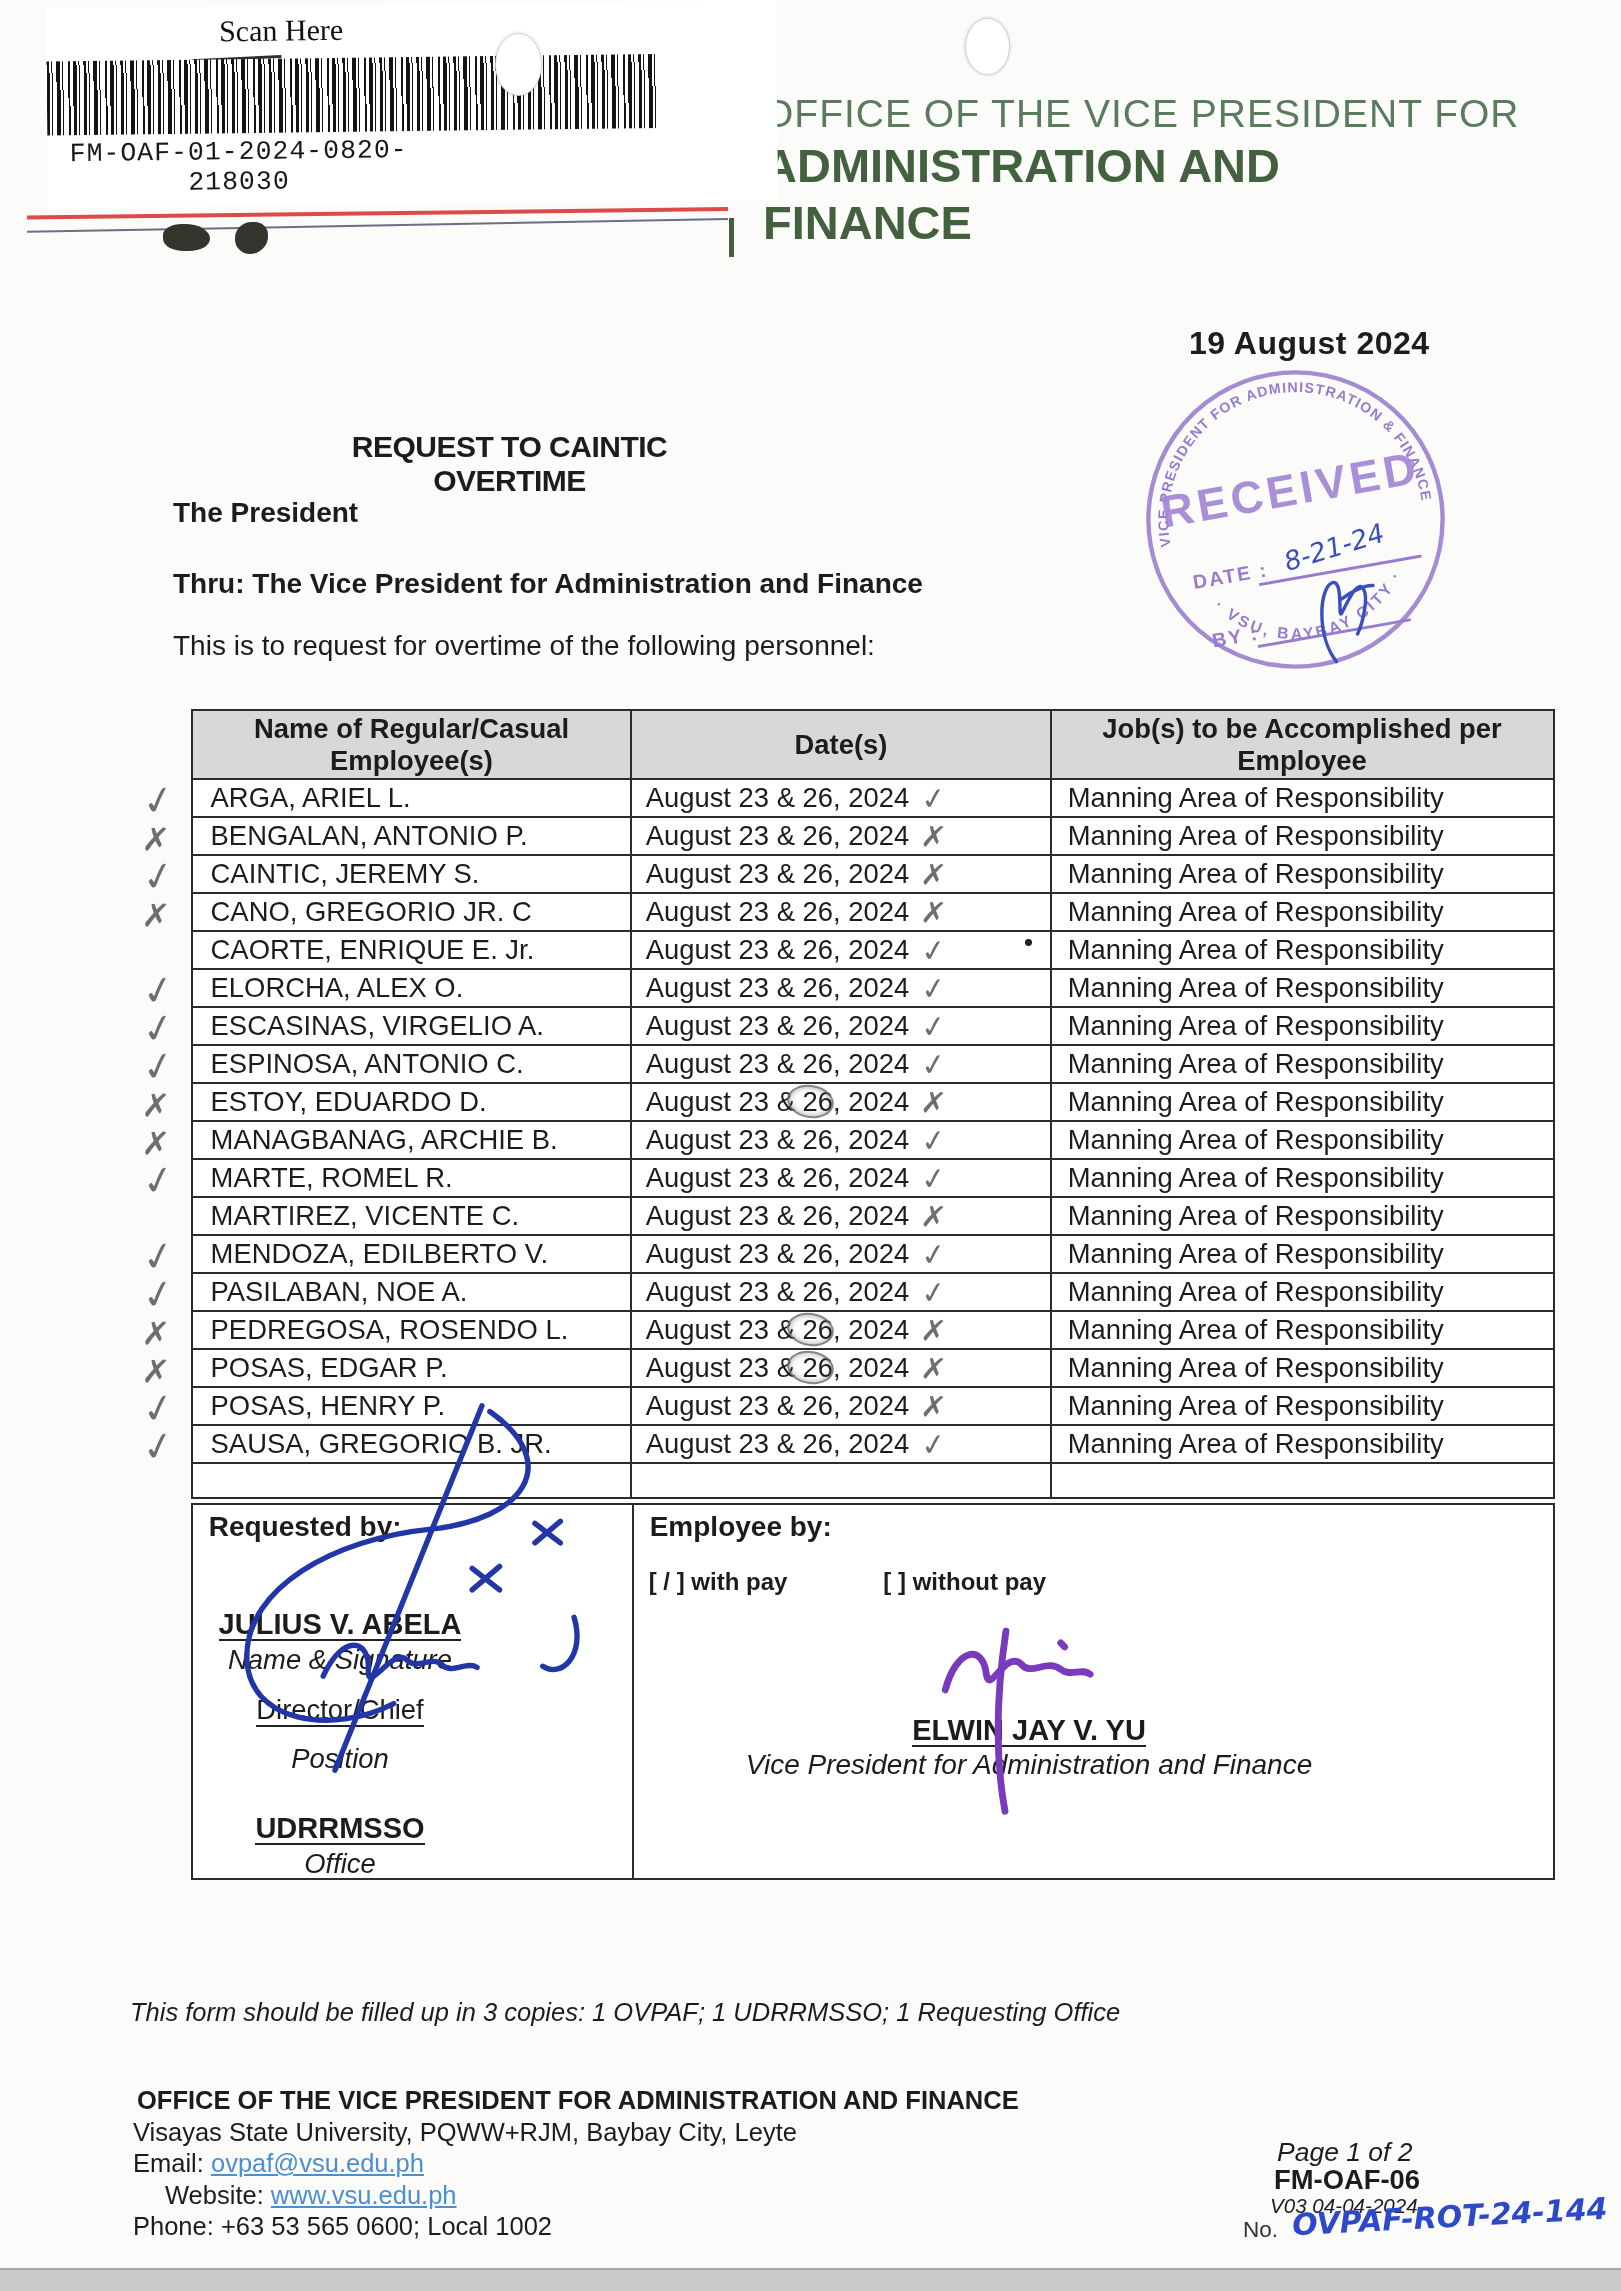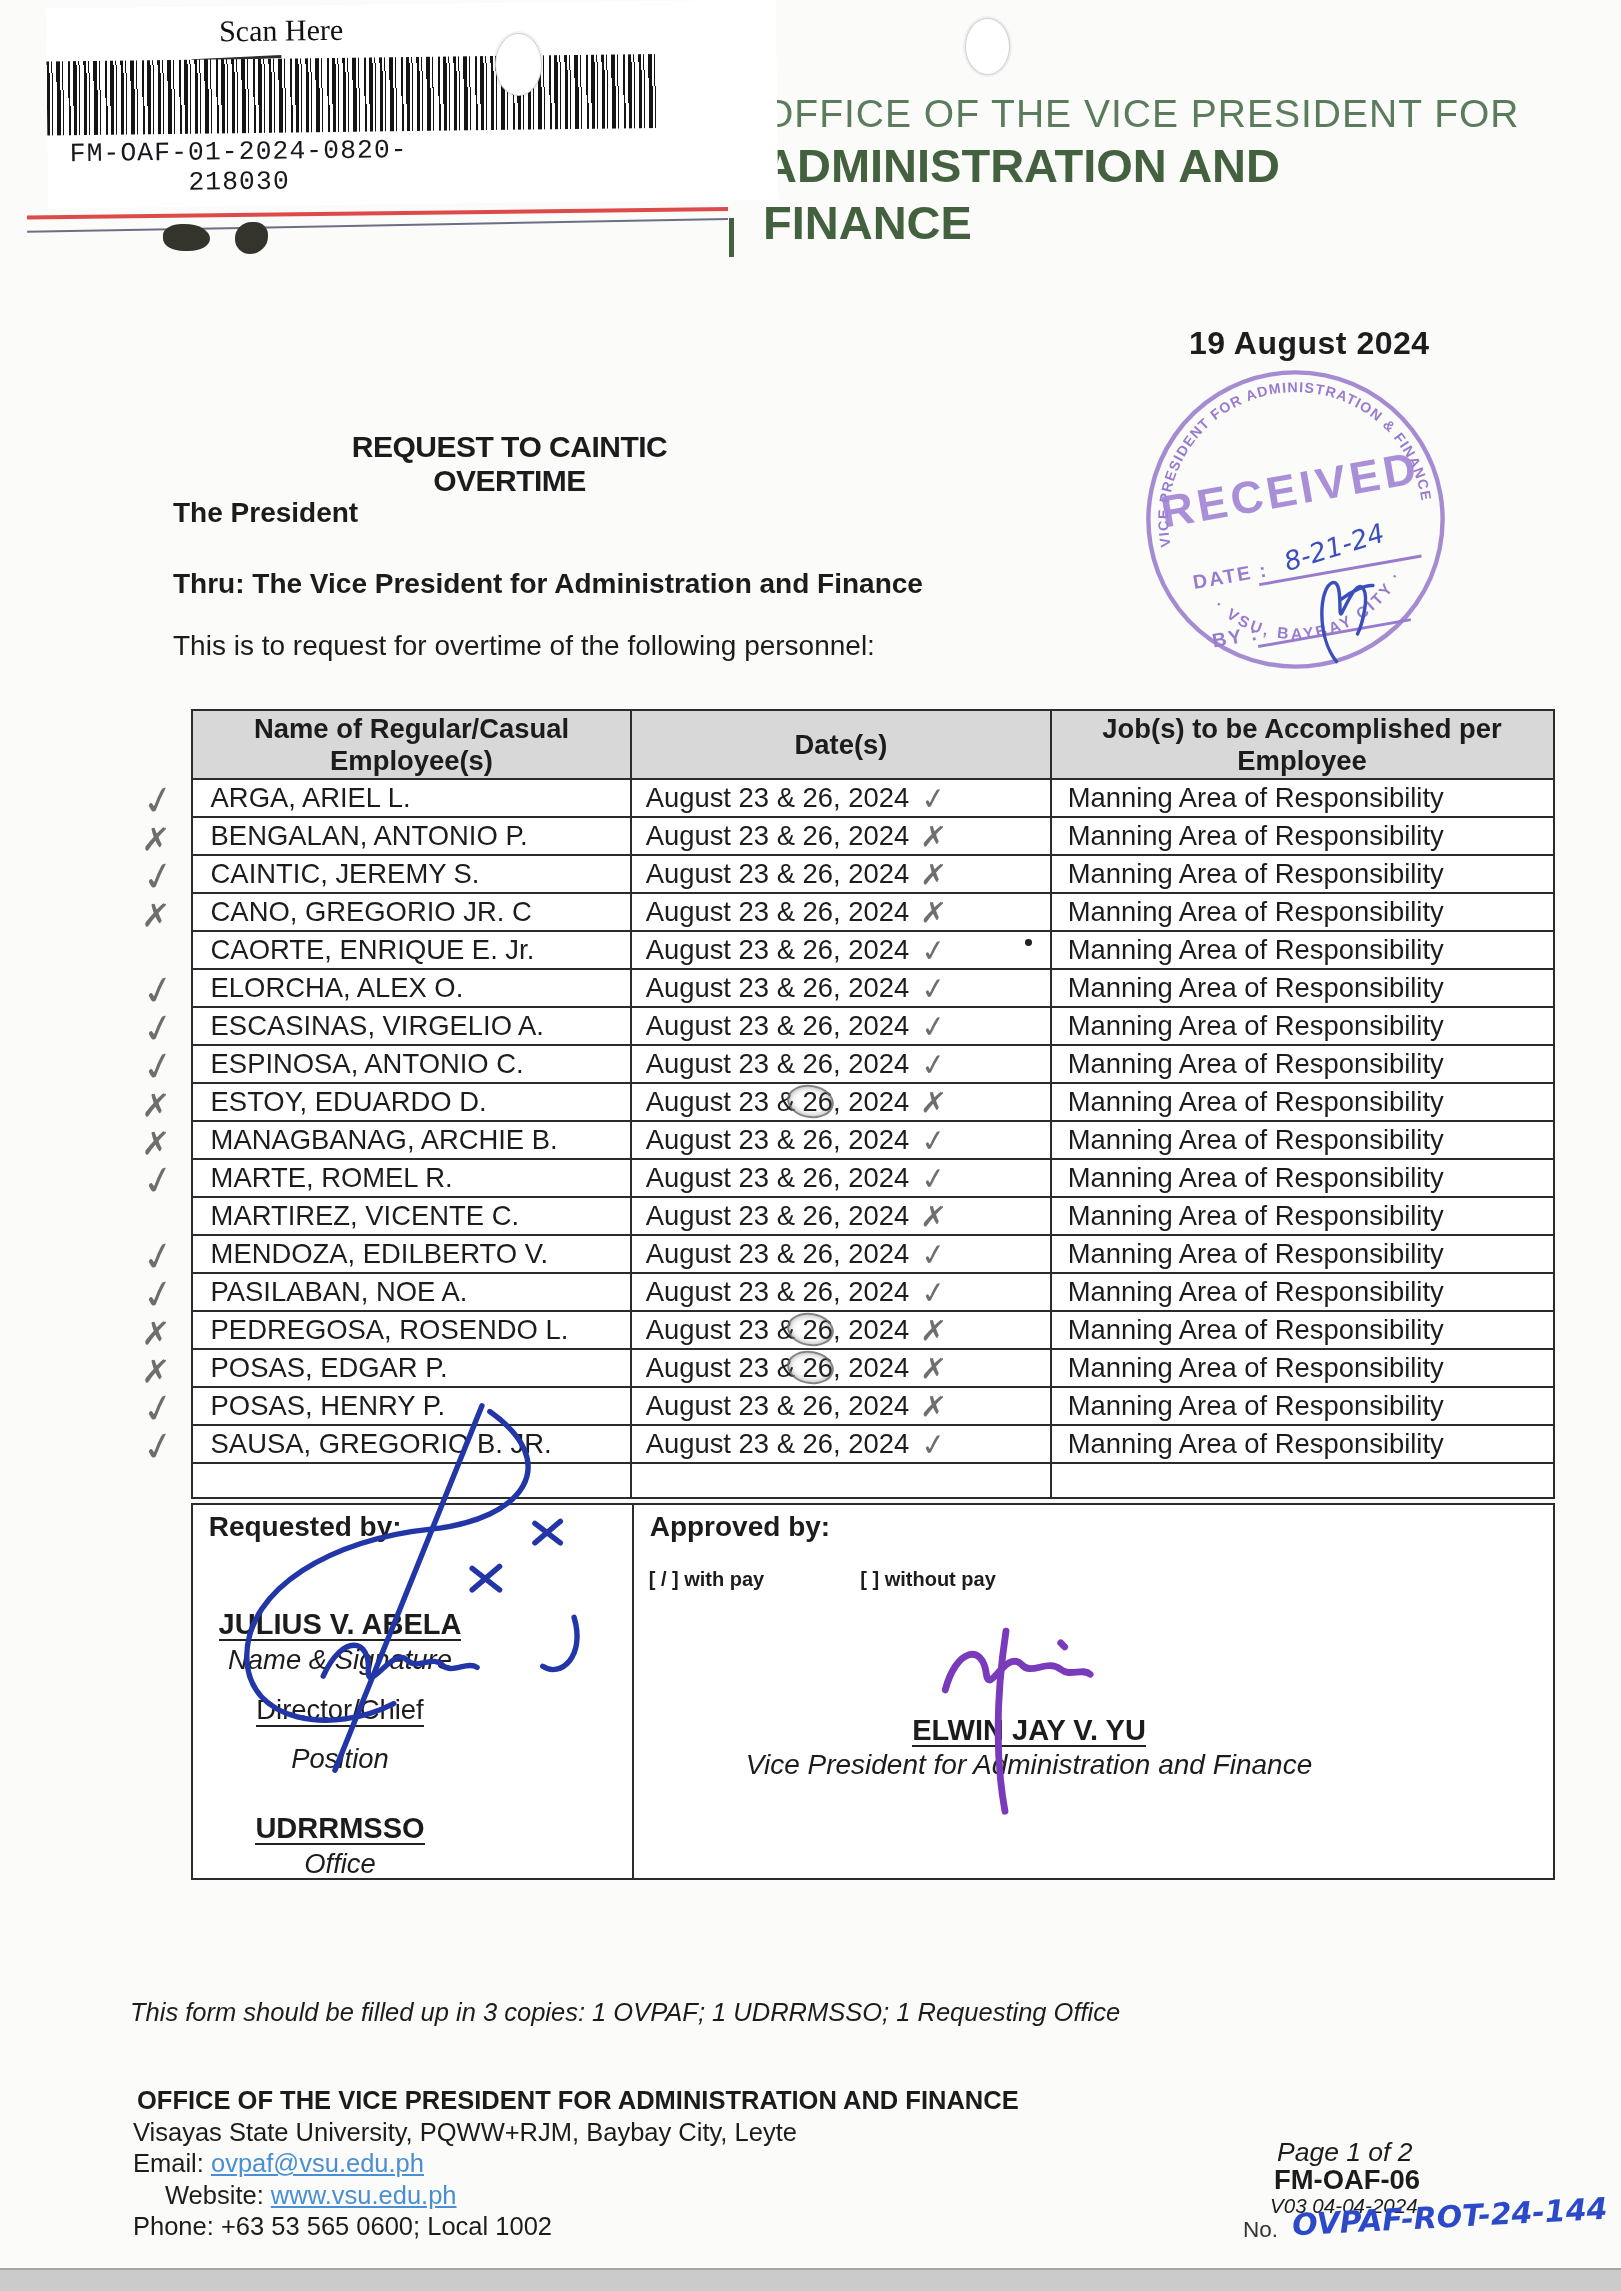--- a/index.html
+++ b/index.html
@@ -88,21 +88,21 @@
   #sig-right { position:absolute; left:441px; top:0; width:920px; height:100%; }
   .sig-label { position:absolute; left:15.7px; top:5.9px; font-size:28px; font-weight:bold; }
   .cline { position:absolute; left:0; width:294px; text-align:center; white-space:nowrap; }
   .u1 { text-decoration:none; border-bottom:2.9px solid #222; display:inline-block; line-height:1.05; }
   .u2 { border-bottom:2px solid #222; display:inline-block; line-height:1.05; }
   .sig-name { top:103px; font-size:29px; font-weight:bold; }
   .sig-cap  { font-style:italic; font-size:27.4px; }
   .cap-1 { top:139px; } .pos { top:189px; font-size:27.4px; } .cap-2 { top:238px; }
   .off { top:307px; font-size:29px; font-weight:bold; } .cap-3 { top:343px; }
   .pay-line { position:absolute; left:14.7px; top:63px; display:flex; gap:96px;
-              font-size:20px; font-weight:bold; white-space:nowrap; }
+              font-size:24px; font-weight:bold; white-space:nowrap; }
   .appr-name { position:absolute; left:199px; top:209px; width:392px; text-align:center;
                font-size:29px; font-weight:bold; white-space:nowrap; }
   .appr-title { position:absolute; left:101px; top:244px; width:588px; text-align:center;
                 font-style:italic; font-size:28px; white-space:nowrap; }
   .handsig { position:absolute; pointer-events:none; }
   #sig-julius { left:186px; top:1380px; z-index:7; }
   #sig-elwin  { left:912px; top:1590px; z-index:7; }
 
   
   #copies-note { left:130px; top:1998px; font-style:italic; font-size:25.5px; }
@@ -298,21 +298,21 @@
     <div id="sig-left">
       <div class="sig-label">Requested by:</div>
       <div class="cline sig-name"><span class="u1">JULIUS V. ABELA</span></div>
       <div class="cline sig-cap cap-1">Name &amp; Signature</div>
       <div class="cline pos"><span class="u2">Director/Chief</span></div>
       <div class="cline sig-cap cap-2">Position</div>
       <div class="cline off"><span class="u1">UDRRMSSO</span></div>
       <div class="cline sig-cap cap-3">Office</div>
     </div>
     <div id="sig-right">
-      <div class="sig-label">Approved by:</div>
+      <div class="sig-label">Employee by:</div>
       <div class="pay-line">
         <span>[ / ] with pay</span>
         <span>[ ] without pay</span>
       </div>
       <div class="appr-name"><span class="u1">ELWIN JAY V. YU</span></div>
       <div class="appr-title">Vice President for Administration and Finance</div>
     </div>
   </div>
 
   <svg id="sig-julius" class="handsig" width="490" height="412" viewBox="0 0 500 420">

